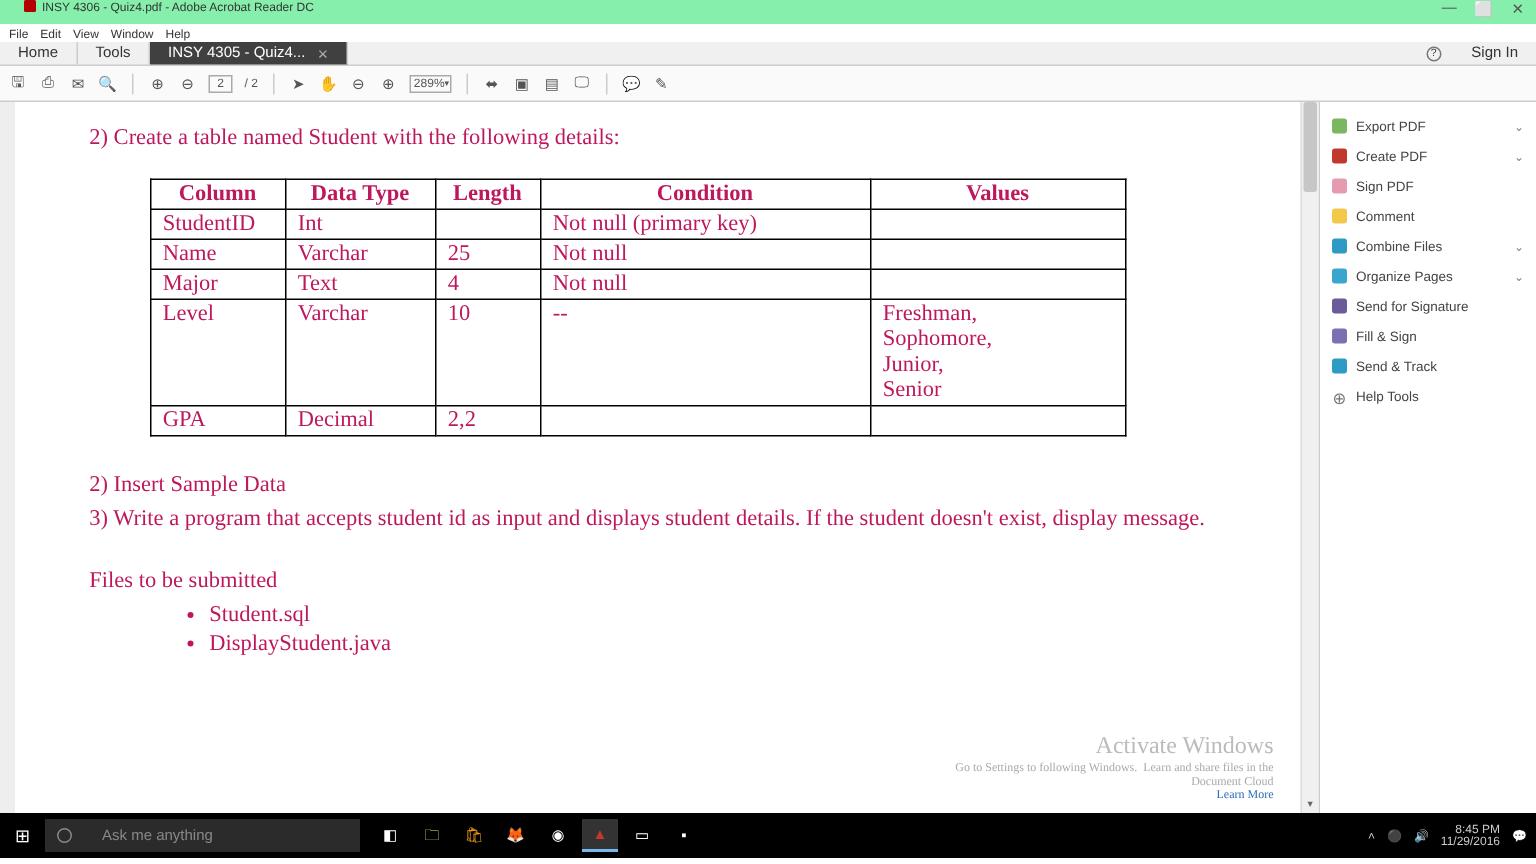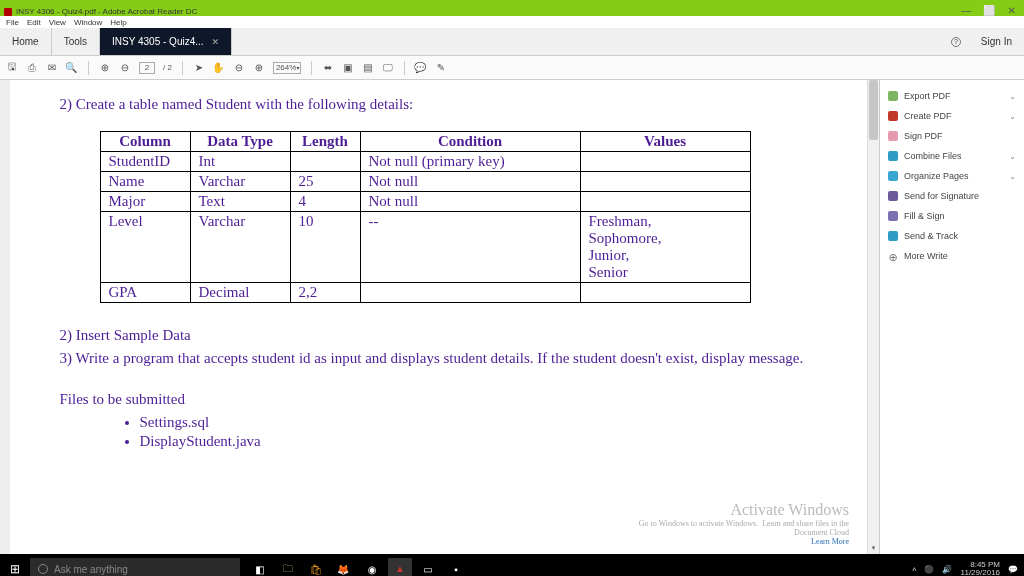--- a/index.html
+++ b/index.html
@@ -1,27 +1,27 @@
 <!DOCTYPE html>
 <html><head>
 <meta charset="utf-8">
 <style>
   * { box-sizing: border-box; margin: 0; padding: 0; }
   html, body { width: 1024px; height: 576px; overflow: hidden; font-family: "Segoe UI", Arial, sans-serif; background: #fff; }
 
   
-  .titlebar { height: 16px; background: #84cc16; display: flex; align-items: flex-end; font-size: 8px; color: #333; padding-left: 4px; }
+  .titlebar { height: 16px; background: #86efac; display: flex; align-items: flex-start; font-size: 8px; color: #333; padding-left: 16px; }
   .titlebar .pdf-ico { width:8px; height:8px; background:#b30000; margin-right:4px; border-radius:1px;}
   .titlebar .right { margin-left: auto; display:flex; gap:12px; padding-right:8px; font-size:10px; color:#555;}
   .menubar { height: 12px; font-size: 8px; color:#333; padding-left:6px; display:flex; gap:8px; align-items:center; }
 
   
-  .tabrow { height: 28px; background: #f0f0f0; border-bottom:1px solid #ccc; display:flex; align-items:stretch; font-size:10px; color:#333; }
+  .tabrow { height: 16px; background: #f0f0f0; border-bottom:1px solid #ccc; display:flex; align-items:stretch; font-size:10px; color:#333; }
   .tabrow .tab { padding: 0 12px; display:flex; align-items:center; border-right:1px solid #ccc; }
-  .tabrow .tab.active { background:#0f172a; color:#fff; }
+  .tabrow .tab.active { background:#404040; color:#fff; }
   .tabrow .tab .x { margin-left:8px; color:#aaa; font-size:9px;}
   .tabrow .filler { flex:1; }
   .tabrow .signin { padding:0 12px; display:flex; align-items:center; gap:20px; color:#333;}
   .tabrow .signin .q { width:10px;height:10px;border:1px solid #777;border-radius:50%;display:flex;align-items:center;justify-content:center;font-size:7px;}
 
   
   .toolbar { height: 24px; border-bottom:1px solid #ccc; display:flex; align-items:center; gap:8px; padding:0 6px; font-size:10px; color:#555; background:#fafafa;}
   .toolbar .sep { width:1px; height:14px; background:#ccc; margin:0 2px;}
   .toolbar .ico { width:12px; height:12px; display:inline-flex; align-items:center; justify-content:center; }
   .toolbar .pagebox { width:16px; height:12px; border:1px solid #aaa; font-size:8px; text-align:center; line-height:10px;}
@@ -29,21 +29,21 @@
   .toolbar .zoombox::after{content:"▾"; font-size:6px; margin-left:auto; padding-right:1px;}
 
   
   .mainrow { display:flex; height: calc(576px - 16px - 12px - 20px - 24px - 30px); }
   .docarea { flex:1; background:#eee; position:relative; overflow:hidden; display:flex; justify-content:center;}
   .docarea .scroll { position:absolute; right:0; top:0; width:12px; height:100%; background:#f0f0f0; border-left:1px solid #ddd;}
   .docarea .scroll .thumb { position:absolute; left:1px; right:1px; top:0; height:60px; background:#c6c6c6; border-radius:2px;}
   .docarea .scroll .up, .docarea .scroll .dn { position:absolute; left:0; right:0; height:10px; text-align:center; font-size:7px; color:#666;}
   .docarea .scroll .up{top:0;} .docarea .scroll .dn{bottom:0;}
 
-  .page { width: 860px; background:#fff; padding: 16px 50px 0 50px; font-family: Georgia, "Times New Roman", serif; font-size: 15px; color:#4c1d95; }
+  .page { width: 860px; background:#fff; padding: 16px 50px 0 50px; font-family: Georgia, "Times New Roman", serif; font-size: 15px; color:#be185d; }
   .page .q { margin-bottom: 18px; }
   .page table { border-collapse: collapse; margin-left: 40px; margin-bottom: 24px; }
   .page th, .page td { border:1px solid #000; padding: 1px 8px; font-size:15px; text-align:left; vertical-align:top; font-weight:normal;}
   .page th { font-weight: bold; text-align:center;margin-top:32px; }
   .page th.col-col{width:90px;} .page th.col-dt{width:100px;} .page th.col-len{width:70px;} .page th.col-cond{width:220px;} .page th.col-val{width:170px;}
   .page .sub { margin-bottom: 6px; }
   .page ul { margin-left: 80px; list-style: disc; }
   .page ul li { margin-bottom: 2px; }
 
   
@@ -53,21 +53,21 @@
   .tools .item .chev { margin-left:auto; font-size:8px; color:#888;}
 
   
   .watermark { position:absolute; right:30px; bottom:8px; text-align:right; font-size:8px; color:#aaa; font-family:"Segoe UI";}
   .watermark .big{font-size:16px; color:#bbb;}
   .watermark a{color:#2a6db7; font-size:8px;}
 
   
   .taskbar { height:30px; background:#000; display:flex; align-items:center; color:#fff; font-size:10px;}
   .taskbar .start { width:30px; text-align:center; font-size:12px;}
-  .taskbar .search { background:#2b2b2b; height:22px; width:210px; display:flex; align-items:center; gap:6px; padding:0 8px; color:#888; font-size:10px;}
+  .taskbar .search { background:#2b2b2b; height:22px; width:210px; display:flex; align-items:center; gap:20px; padding:0 8px; color:#888; font-size:10px;}
   .taskbar .search .circ{width:10px;height:10px;border:1.5px solid #888;border-radius:50%;}
   .taskbar .tray { margin-left:auto; display:flex; align-items:center; gap:8px; padding-right:6px; font-size:8px; color:#ccc;}
   .taskbar .apps { display:flex; gap:4px; margin-left:8px;}
   .taskbar .apps .a { width:24px; height:22px; display:flex; align-items:center; justify-content:center; }
   .taskbar .apps .a.active { background:#333; border-bottom:2px solid #76b9ed;}
   .clock{ text-align:right; line-height:1;}
 </style>
 </head>
 <body>
 
@@ -116,21 +116,21 @@
   <span class="ico">⊕</span>
   <span class="ico">⊖</span>
   <span class="pagebox">2</span>
   <span style="font-size:8px;">/ 2</span>
   <span class="sep"></span>
   <span class="ico">➤</span>
   <span class="ico">✋</span>
   <span class="ico">⊖</span>
   <span class="ico">⊕</span>
   <span class="zoombox">
-      <span>264%</span>
+      <span>289%</span>
     </span>
   <span class="sep"></span>
   <span class="ico">⬌</span>
   <span class="ico">▣</span>
   <span class="ico">▤</span>
   <span class="ico">🖵</span>
   <span class="sep"></span>
   <span class="ico">💬</span>
   <span class="ico">✎</span>
 </div>
@@ -185,28 +185,28 @@
               <td></td>
             </tr>
       </tbody>
         </table>
 
       <div class="sub">2) Insert Sample Data</div>
       <div class="sub" style="margin-bottom:24px;">3) Write a program that accepts student id as input and displays student details. If the student doesn't exist, display message.</div>
 
       <div class="sub">Files to be submitted</div>
       <ul>
-        <li>Settings.sql</li>
+        <li>Student.sql</li>
         <li>DisplayStudent.java</li>
       </ul>
     </div>
 
     <div class="watermark">
       <div class="big">Activate Windows</div>
-      <div><span>Go to Windows to activate Windows.</span>&nbsp;&nbsp;<span>Learn and share files in the</span></div>
+      <div><span>Go to Settings to following Windows.</span>&nbsp;&nbsp;<span>Learn and share files in the</span></div>
       <div>Document Cloud</div>
       <a>Learn More</a>
     </div>
 
     <div class="scroll">
       <div class="up">▴</div>
       <div class="thumb"></div>
       <div class="dn">▾</div>
     </div>
   </div>
@@ -220,20 +220,24 @@
       <div class="item">
         <span class="sq" style="background: rgb(192, 57, 43); border-radius: 2px;"></span>
         <span>Create PDF</span>
         <span class="chev">⌄</span>
       </div>
       <div class="item">
         <span class="sq" style="background: rgb(229, 154, 176); border-radius: 2px;"></span>
         <span>Sign PDF</span>
       </div>
       <div class="item">
+        <span class="sq" style="background: rgb(242, 200, 75); border-radius: 2px;"></span>
+        <span>Comment</span>
+      </div>
+      <div class="item">
         <span class="sq" style="background: rgb(45, 155, 196); border-radius: 2px;"></span>
         <span>Combine Files</span>
         <span class="chev">⌄</span>
       </div>
       <div class="item">
         <span class="sq" style="background: rgb(58, 166, 208); border-radius: 2px;"></span>
         <span>Organize Pages</span>
         <span class="chev">⌄</span>
       </div>
       <div class="item">
@@ -243,21 +247,21 @@
       <div class="item">
         <span class="sq" style="background: rgb(125, 111, 179); border-radius: 2px;"></span>
         <span>Fill &amp; Sign</span>
       </div>
       <div class="item">
         <span class="sq" style="background: rgb(45, 155, 196); border-radius: 2px;"></span>
         <span>Send &amp; Track</span>
       </div>
       <div class="item">
         <span class="sq" style="color: rgb(119, 119, 119); font-size: 11px;">⊕</span>
-        <span>More Write</span>
+        <span>Help Tools</span>
       </div>
     </div>
 </div>
 
 <div class="taskbar">
   <div class="start">⊞</div>
   <div class="search">
     <span class="circ"></span>
     <span>Ask me anything</span>
   </div>

